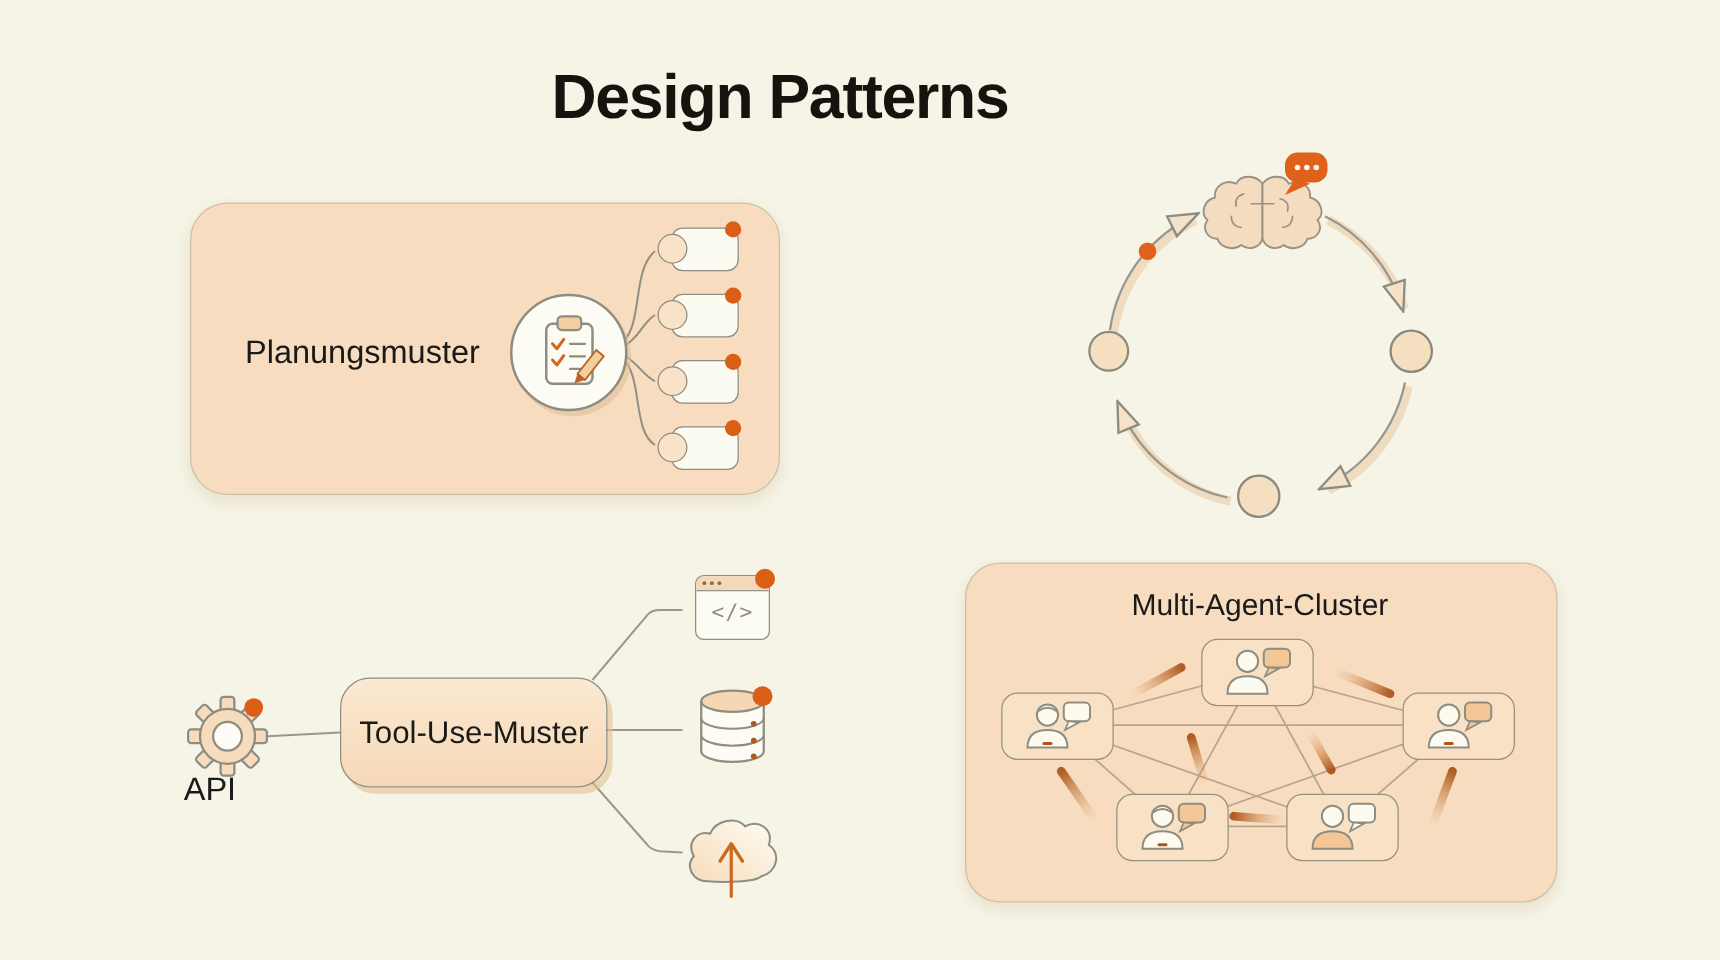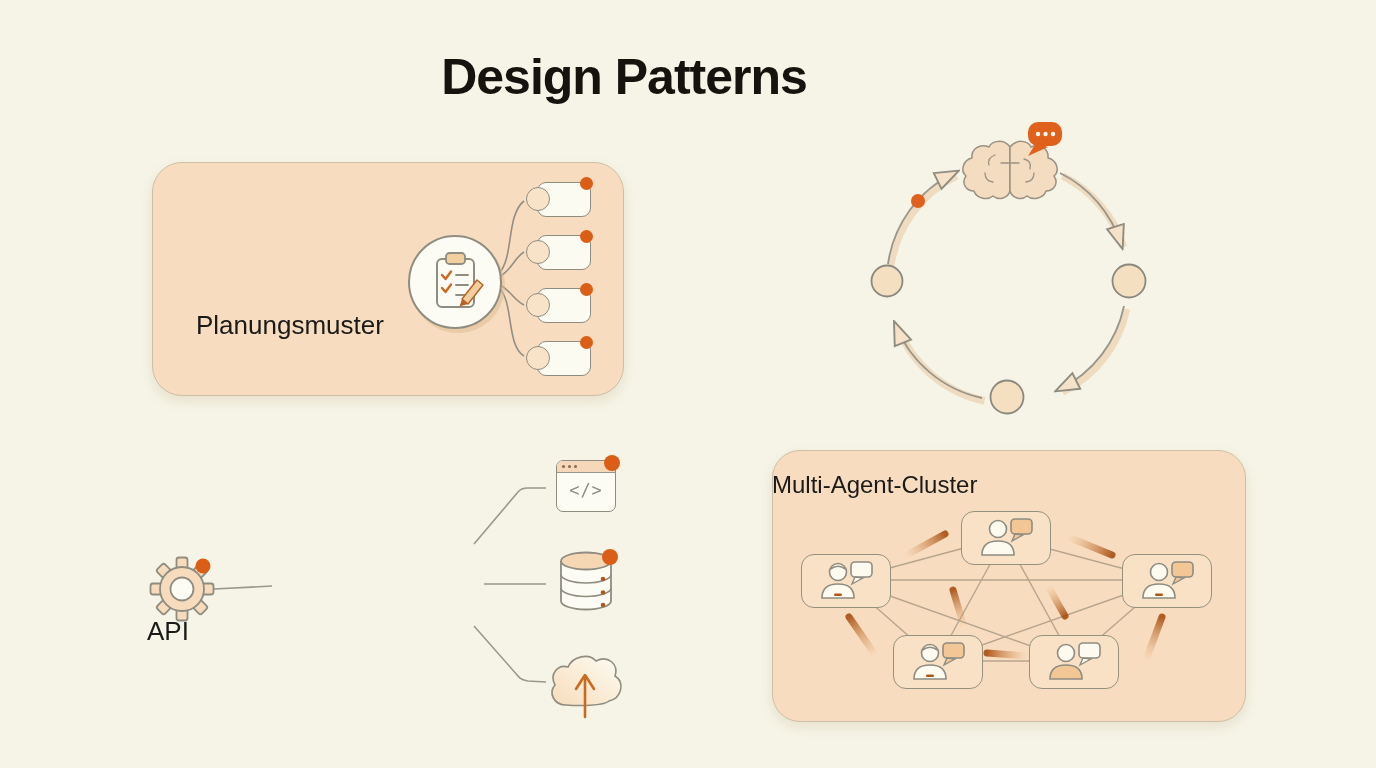--- a/index.html
+++ b/index.html
@@ -21,23 +21,23 @@
     background:#f8dcbf;
     border:1.5px solid #cdbfa7;
     box-shadow:0 5px 12px rgba(176,137,88,.18);
     z-index:1;
   }
   #planning-panel{left:152px;top:162px;width:470px;height:232px;border-radius:30px;}
   #multiagent-panel{left:772px;top:450px;width:472px;height:270px;border-radius:28px;}
   .panel-label{
     font-size:26px;font-weight:500;color:#1a1a19;z-index:3;white-space:nowrap;
   }
-  #planning-label{left:196px;top:266px;margin-top:44px;}
+  #planning-label{left:196px;top:266px;}
   #reflection-label{left:855px;top:266px;width:304px;text-align:center;}
-  #multiagent-label{left:772px;top:471px;width:472px;font-size:24px;}
+  #multiagent-label{left:772px;top:471px;width:472px;text-align:center;font-size:24px;}
   #api-label{left:147px;top:616px;width:70px;text-align:left;}
   
   #wire-layer{left:0;top:0;z-index:2;}
   
   #planning-icon-circle{
     left:408px;top:235px;width:90px;height:90px;border-radius:50%;
     background:#fdfcf4;border:2px solid #8f8c80;z-index:3;
     box-shadow:3px 4px 0 rgba(222,189,148,.55);
   }
   .task-box{
@@ -283,20 +283,23 @@
   <div class="abs task-port" style="top:293px"></div>
   <div class="abs task-port" style="top:346px"></div>
   <div class="abs task-dot" style="top:177px"></div>
   <div class="abs task-dot" style="top:230px"></div>
   <div class="abs task-dot" style="top:283px"></div>
   <div class="abs task-dot" style="top:336px"></div>
 
 
   <div class="abs panel-label" id="api-label">API</div>
 
+  <div class="abs" id="tooluse-box">
+    <span>Tool-Use-Muster</span>
+  </div>
 
   <div class="abs" id="code-window">
     <div class="titlebar">
         <i></i>
         <i></i>
         <i></i>
       </div>
     <span class="code-glyph">&lt;/&gt;</span>
   </div>
   <div class="abs corner-dot" style="left:604px;top:455px"></div>

